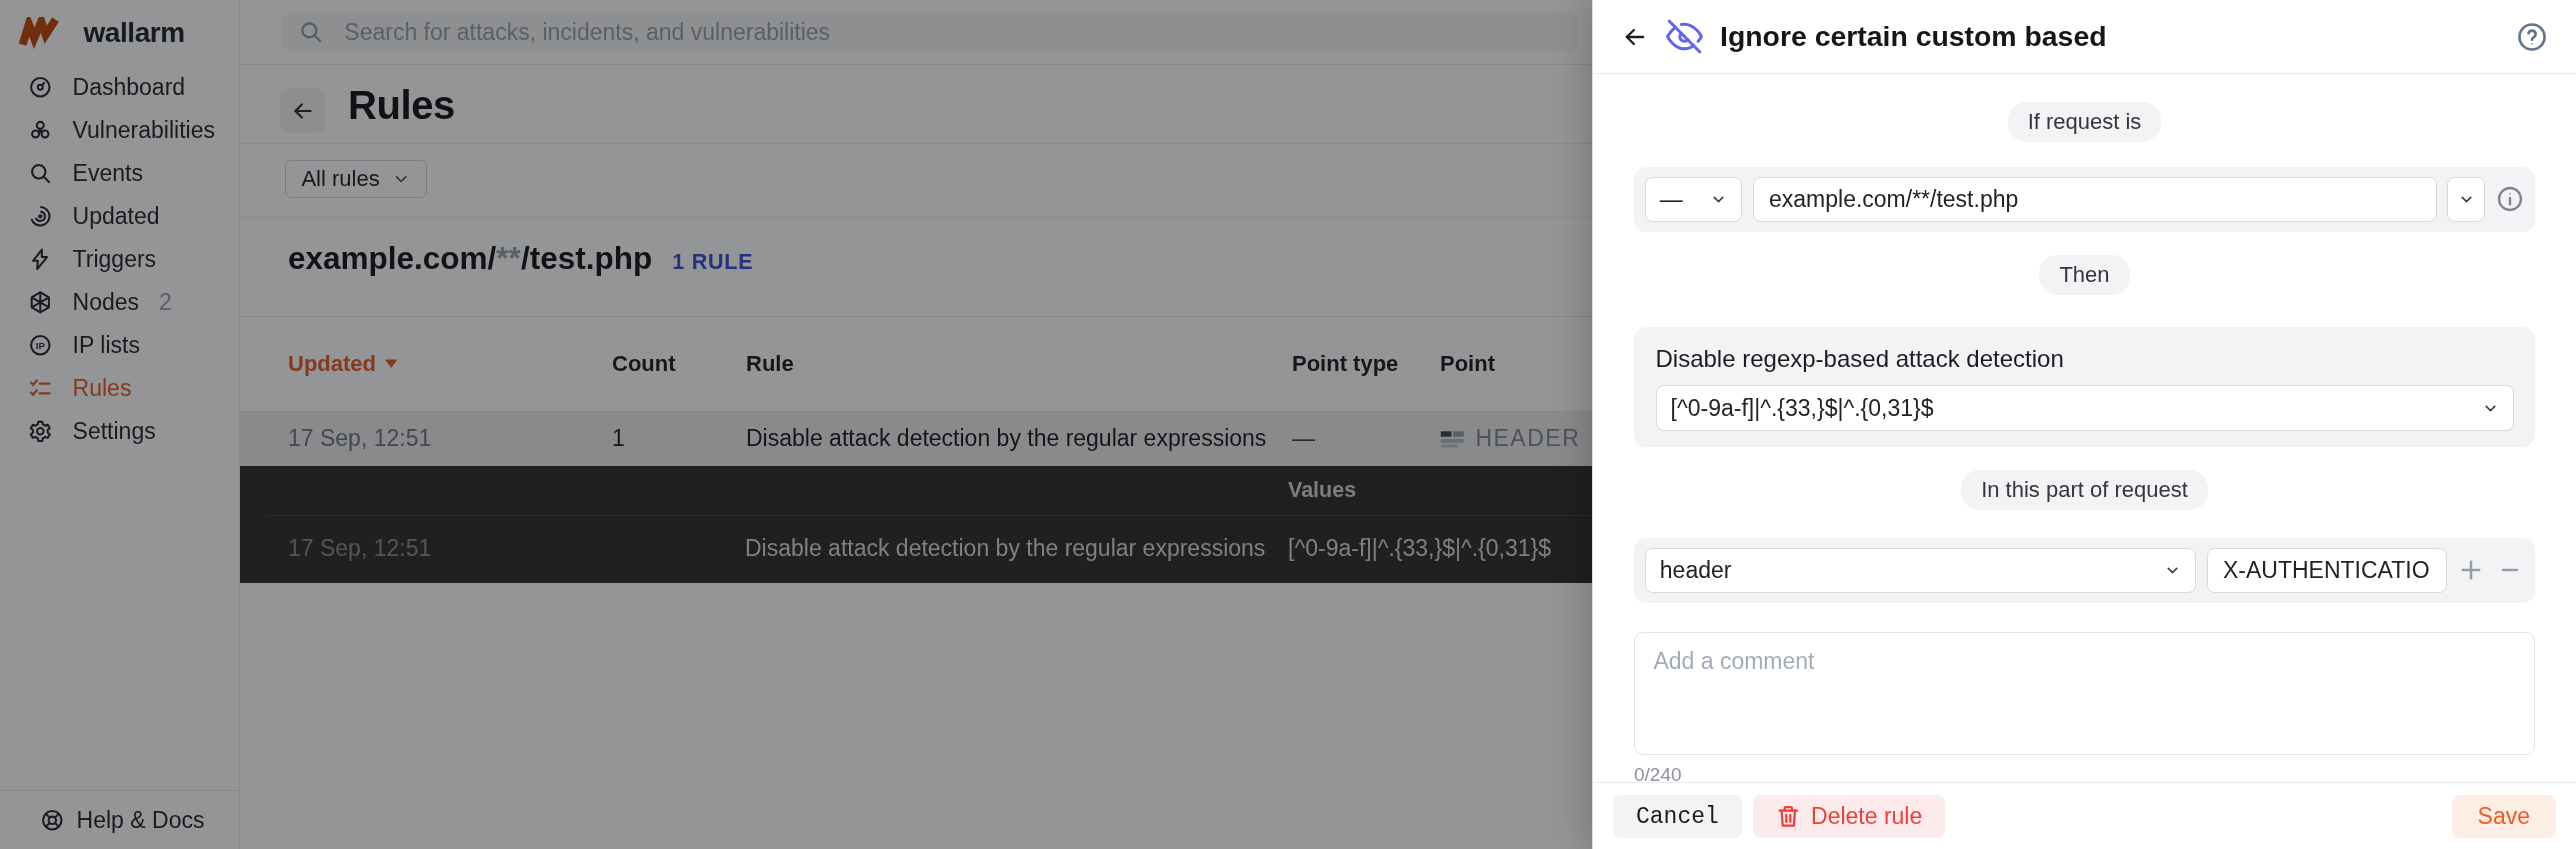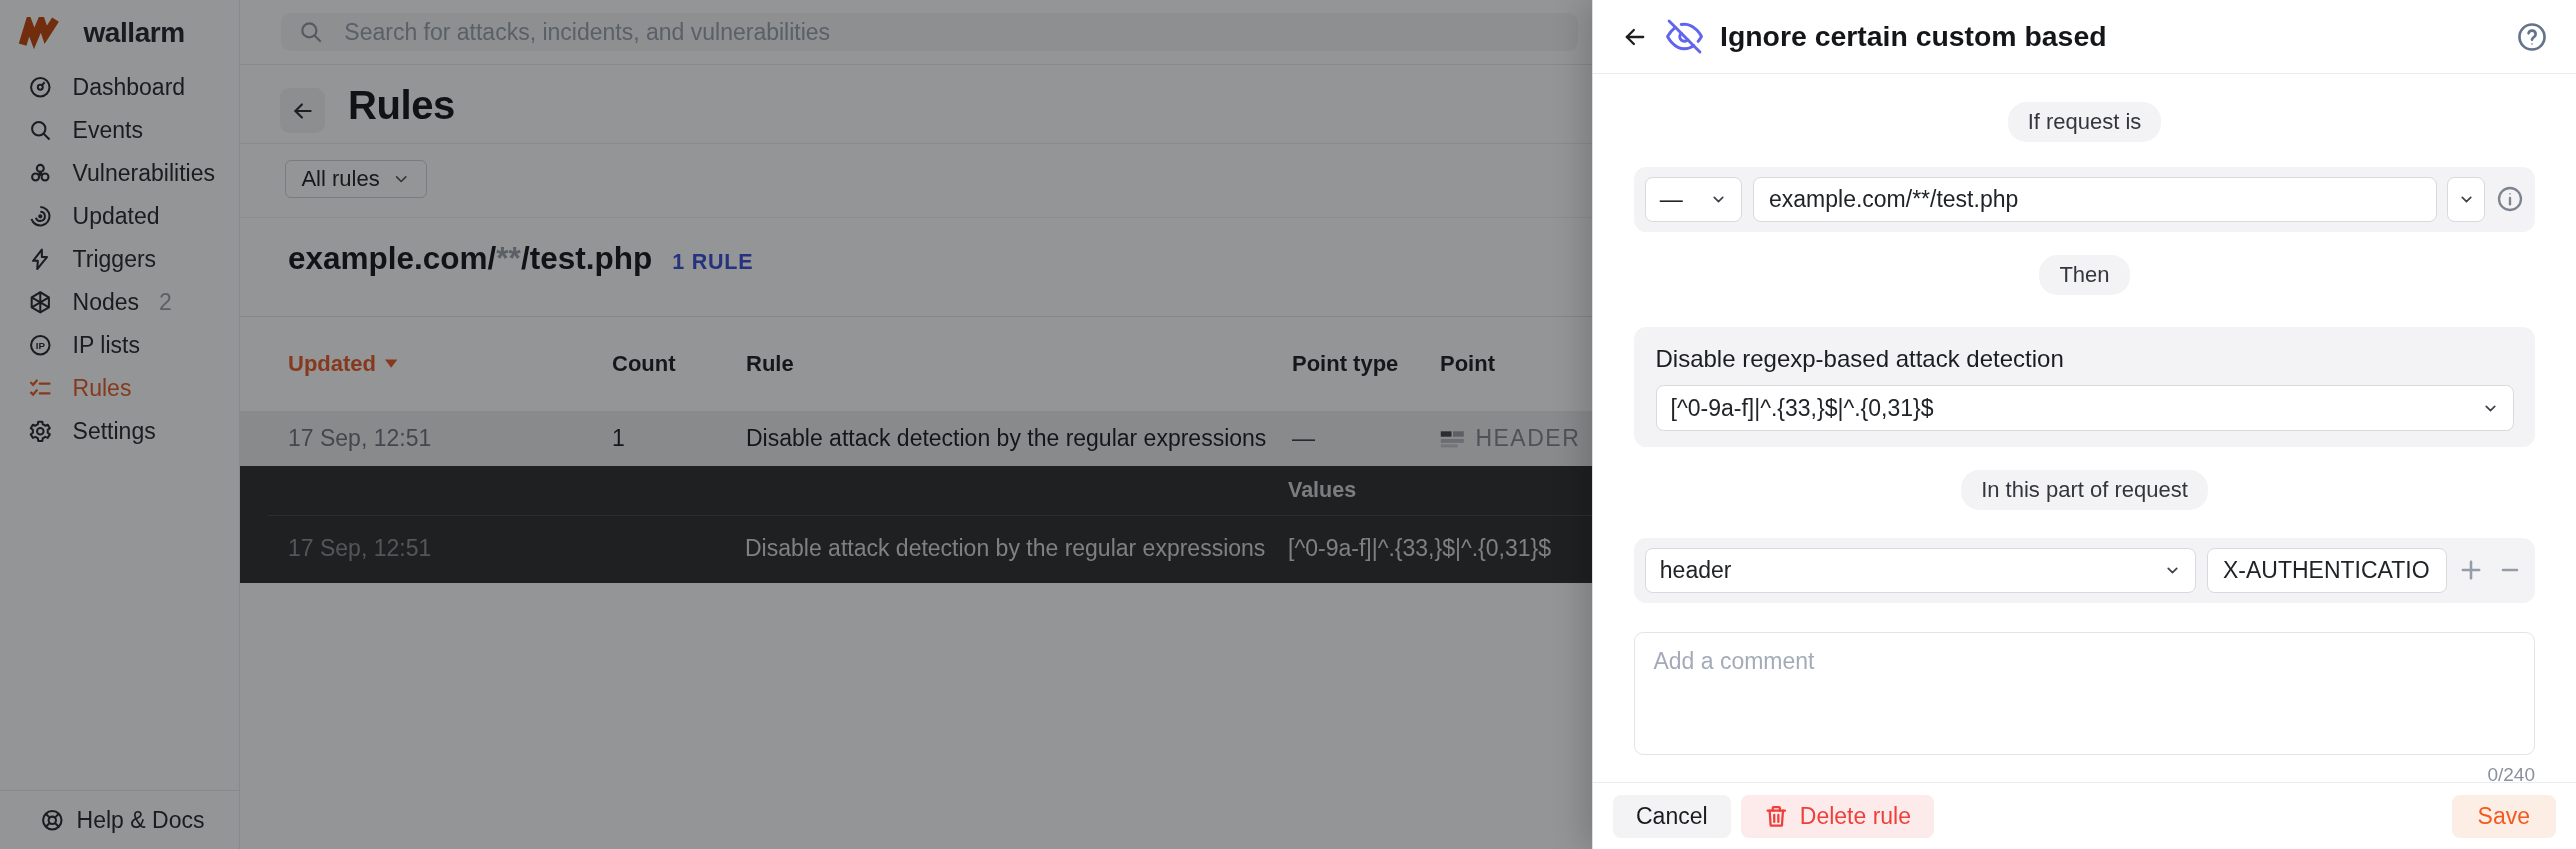--- a/index.html
+++ b/index.html
@@ -77,24 +77,24 @@
   .text-input { background:#fff; border:1.5px solid #d7d9df; border-radius:7.7px; height:45px; font-family:inherit; font-size:23px; color:#202327; padding:0 15.4px; outline:none; }
   .uri-input { flex:1 1 auto; min-width:0; }
   .info-btn { color:#7d8490; }
   .action-title { font-size:24px; color:#1b1d21; }
   .select-regex { margin-top:12.3px; height:46px; }
   .select-point { flex:1 1 auto; }
   .point-input { width:240px; flex:0 0 auto; }
   .pm-btn { color:#949ca9; }
   .comment-box { margin-top:29px; width:100%; height:123px; border:1.5px solid #e2e4e9; border-radius:9.2px; resize:none; font-family:inherit; font-size:23px; color:#3c4048; padding:15.4px 18.4px; outline:none; }
   .comment-box::placeholder { color:#a4abb8; }
-  .char-counter { margin-top:6.1px; text-align:right; font-size:19px; color:#8a909c; }
+  .char-counter { margin-top:6.1px; font-size:19px; color:#8a909c; }
   .panel-footer { position:absolute; left:0; right:0; bottom:0; height:68px; border-top:1.5px solid #e8eaed; display:flex; align-items:center; padding:0 20px; gap:10.8px; background:#fff; }
   .btn { border:none; border-radius:7.7px; height:43px; font-family:inherit; font-size:23px; display:flex; align-items:center; gap:10.8px; padding:0 23px; cursor:pointer; }
-  .btn-cancel { background:#f3f3f5; color:#191b1e; }
+  .btn-cancel { background:#f3f3f5; color:#191b1e;font-family:Liberation Mono, monospace; }
   .btn-delete { background:#fcebea; color:#ee3f3a; }
   .btn-save { background:#fceee4; color:#f4591f; margin-left:auto; padding:0 26px; }
 </style>
 </head>
 <body>
 
 <div class="sidebar">
   <div class="logo">
     <svg width="43" height="32" viewBox="0 0 48 36">
       <polyline points="5,31 12,8 18,24 26,5 31,20 42,3" fill="none" stroke="#c2470e" stroke-width="9" stroke-linejoin="miter"></polyline>
@@ -105,33 +105,33 @@
     <div class="nav-item">
       <svg viewBox="0 0 24 24" fill="none" stroke="currentColor" stroke-width="2">
           <circle cx="12" cy="12" r="9"></circle>
           <circle cx="12" cy="12" r="2.4"></circle>
           <path d="M13.6 10.2l2.6-3.1"></path>
         </svg>
       <span>Dashboard</span>
     </div>
     <div class="nav-item">
       <svg viewBox="0 0 24 24" fill="none" stroke="currentColor" stroke-width="2">
-          <circle cx="10.5" cy="10.5" r="6.5"></circle>
-          <path d="M15.3 15.3L21 21"></path>
-        </svg>
-      <span>Events</span>
-    </div>
-    <div class="nav-item">
-      <svg viewBox="0 0 24 24" fill="none" stroke="currentColor" stroke-width="2">
           <circle cx="12" cy="7.2" r="3.4"></circle>
           <circle cx="7.4" cy="15.6" r="3.4"></circle>
           <circle cx="16.6" cy="15.6" r="3.4"></circle>
           <circle cx="12" cy="12.6" r="1" fill="currentColor"></circle>
         </svg>
       <span>Vulnerabilities</span>
+    </div>
+    <div class="nav-item">
+      <svg viewBox="0 0 24 24" fill="none" stroke="currentColor" stroke-width="2">
+          <circle cx="10.5" cy="10.5" r="6.5"></circle>
+          <path d="M15.3 15.3L21 21"></path>
+        </svg>
+      <span>Events</span>
     </div>
     <div class="nav-item">
       <svg viewBox="0 0 24 24" fill="none" stroke="currentColor" stroke-width="2">
           <path d="M12 3a9 9 0 1 1-8.6 11.7"></path>
           <path d="M12 7.5a4.5 4.5 0 1 1-4.3 5.9"></path>
           <circle cx="12" cy="12" r="1.1" fill="currentColor"></circle>
         </svg>
       <span>Updated</span>
     </div>
     <div class="nav-item">

